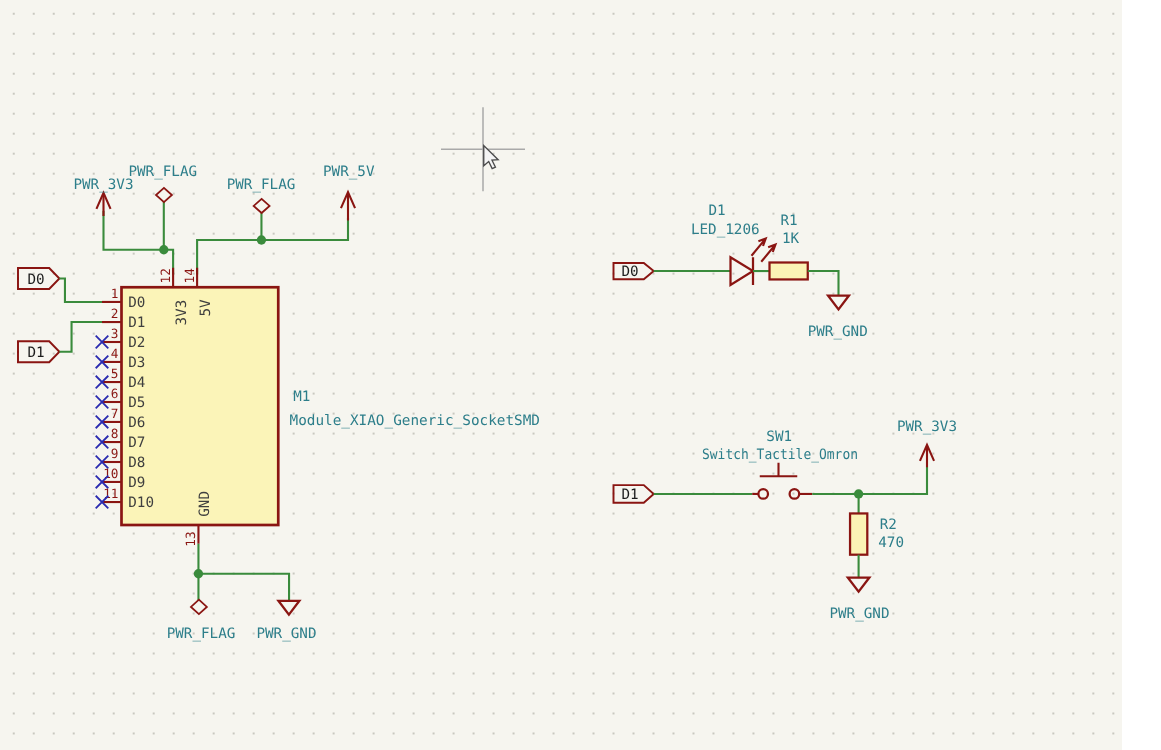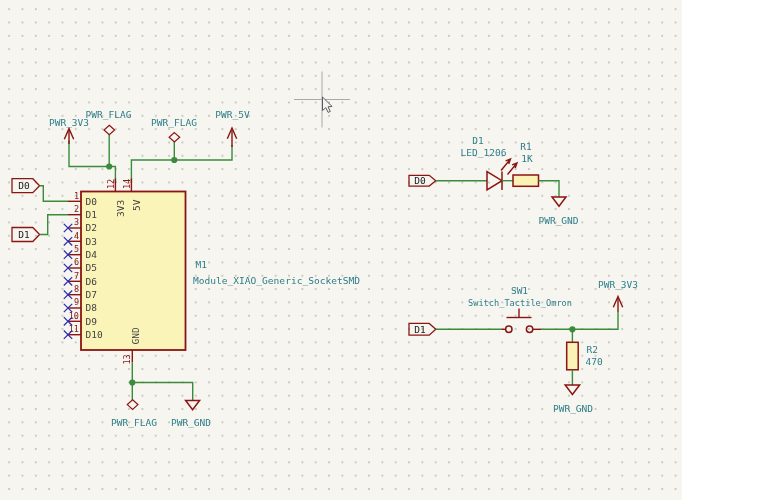--- a/index.html
+++ b/index.html
@@ -1,18 +1,18 @@
 <!DOCTYPE html>
 <html><head>
 <meta charset="utf-8">
 <style>
   html,body{margin:0;padding:0;}
   .canvas{
     position:relative;
-    width:682px;height:500px;
+    width:748px;height:500px;
     background-color:#f6f5ef;
     background-image:radial-gradient(#c9c8c0 0.7px, transparent 0.9px);
     background-size:13.33px 13.33px;
     background-position:2.5px 2.5px;
     overflow:hidden;
   }
   svg{position:absolute;left:0;top:0;}
   text{font-family:"DejaVu Sans Mono", monospace;}
   .t9{font-size:9.5px;}
   .t85{font-size:8.5px;}

